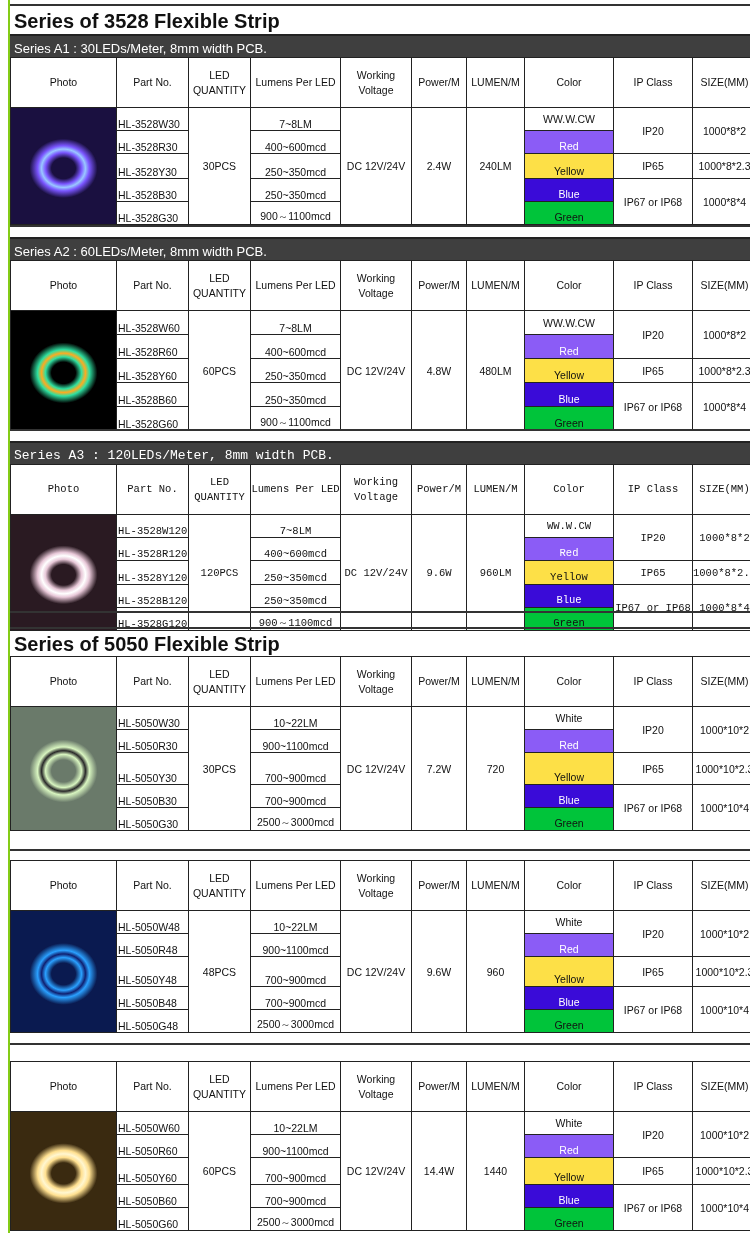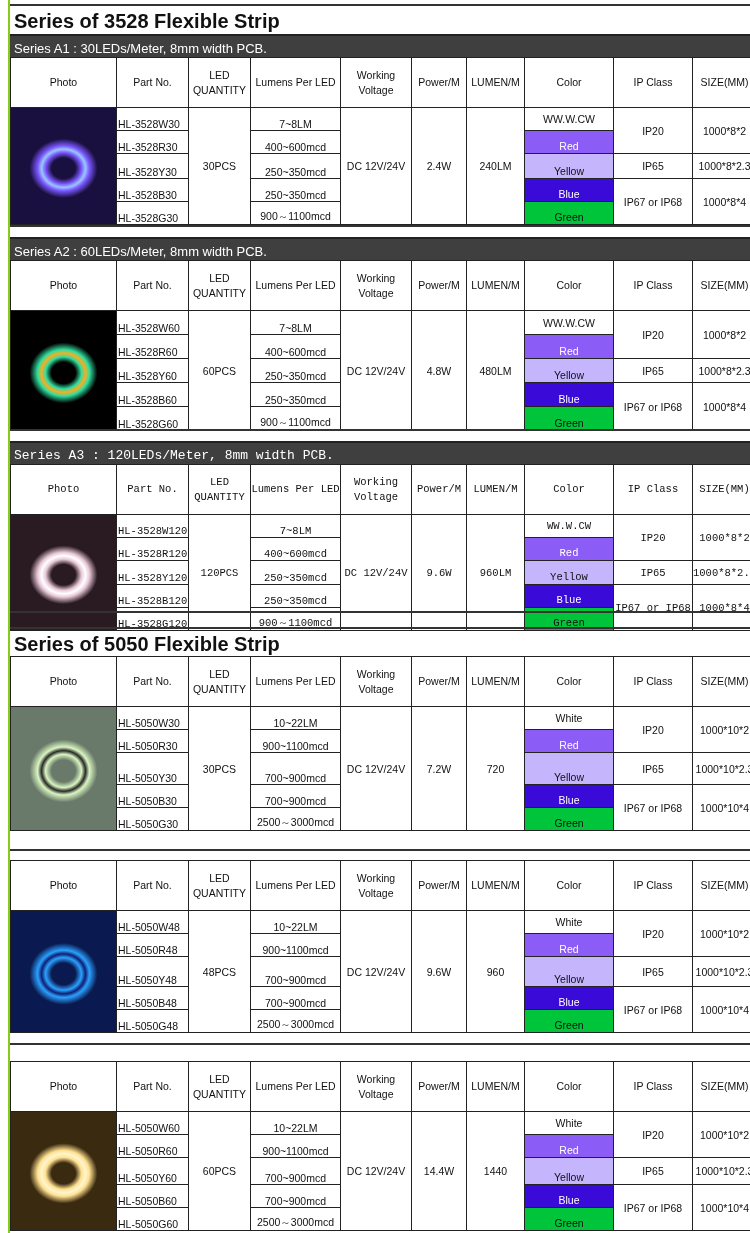--- a/index.html
+++ b/index.html
@@ -12,21 +12,21 @@
   .spec-table td, .spec-table th { border: 1.5px solid #222; font-size: 10.5px; text-align: center; vertical-align: middle; font-weight: normal; padding: 0; }
   .spec-table th { height: 50px; line-height: 15px; }
   .spec-table td { height: 23px; }
   .part { text-align: left !important; padding-left: 1px !important; font-size: 10.5px; vertical-align: bottom !important; }
   .lumen { vertical-align: bottom !important; }
   .photo-cell { padding: 0 !important; position: relative; border-bottom-color: #222 !important; }
   .photo { width: 105px; height: 100%; position: absolute; left: 0; top: 0; }
   .color-cell { padding: 0 !important; vertical-align: bottom !important; line-height: 14px; }
   .c-white { background: #fff; color: #111; vertical-align: middle !important; }
   .c-red { background: #8b5cf6; color: #fff; }
-  .c-yellow { background: #c4b5fd; color: #111; }
+  .c-yellow { background: #fde047; color: #111; }
   .c-blue { background: #3a0bd8; color: #fff; }
   .c-green { background: #00c43a; color: #111; }
   .gap { position: absolute; left: 0; width: 746px; border-top: 2px solid #333; }
 </style>
 </head>
 <body>
 
 <div class="page">
 
   <div class="series-title" style="top:4px;">Series of 3528 Flexible Strip</div>

